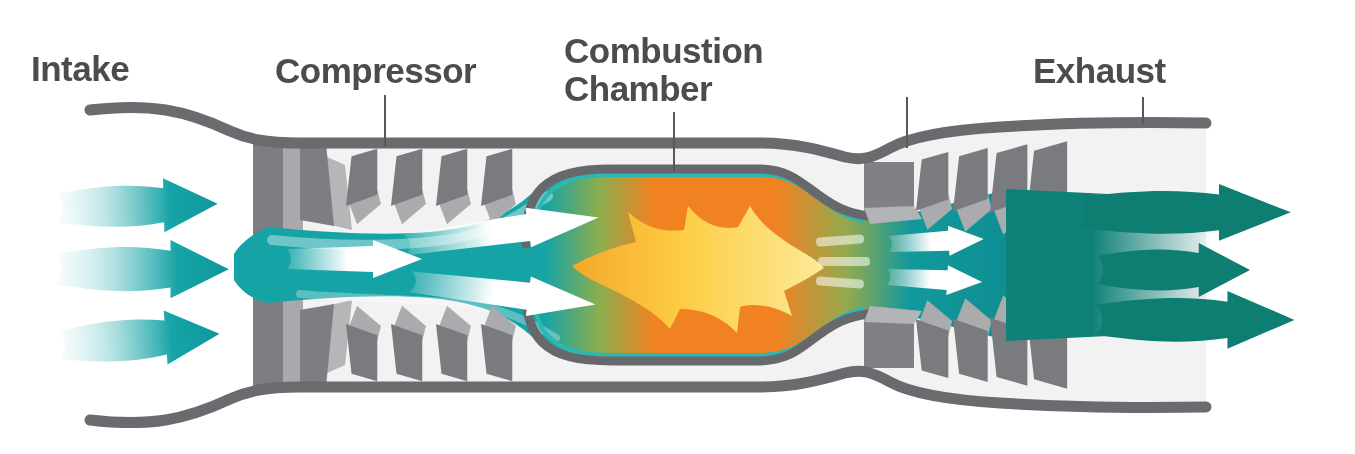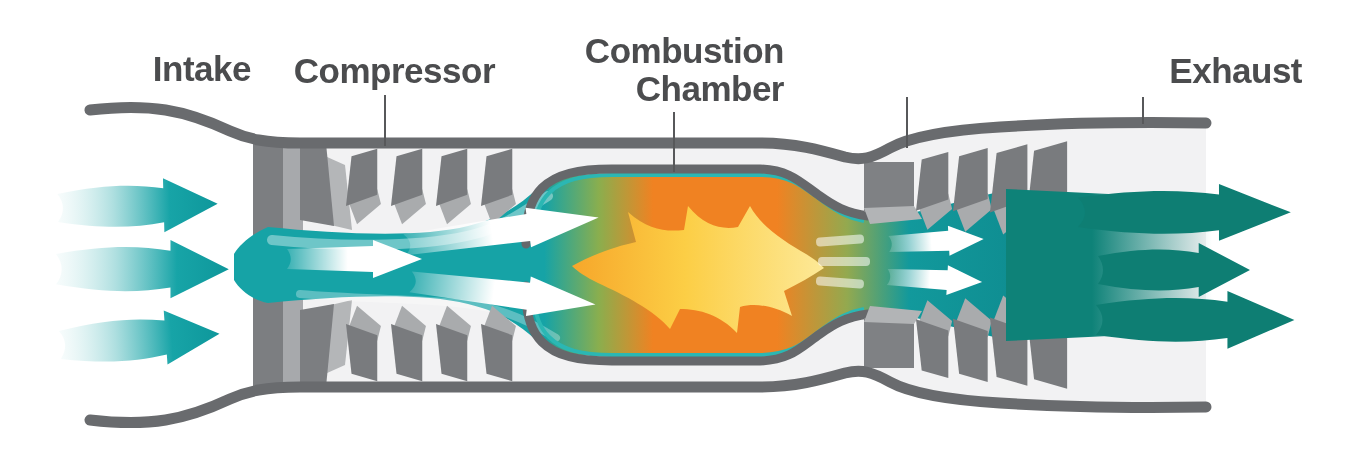--- a/index.html
+++ b/index.html
@@ -7,21 +7,21 @@
     position:relative;
     width:1355px;height:454px;
     background:#ffffff;
     overflow:hidden;
     font-family:"Liberation Sans", sans-serif;
   }
   .canvas svg{position:absolute;left:0;top:0;}
   .label{
     position:absolute;
     width:220px;
-    text-align:right;
+    text-align:left;
     font-weight:700;
     font-size:35px;
     letter-spacing:-0.5px;
     color:#4b4c4e;
     line-height:38px;
     user-select:none;
   }
 </style>
 </head>
 <body>
@@ -223,14 +223,14 @@
   <div class="label" style="left:31px;top:50px">Intake</div>
 
   <div class="label" style="left:564px;top:32px">
     <div>Combustion</div>
     <div>Chamber</div>
   </div>
 
   <div class="label" style="left:275px;top:52px">Compressor</div>
 
 
-  <div class="label" style="left:1082px;top:52px">Exhaust</div>
+  <div class="label" style="left:1033px;top:52px">Exhaust</div>
 </div>
 
 </body></html>

